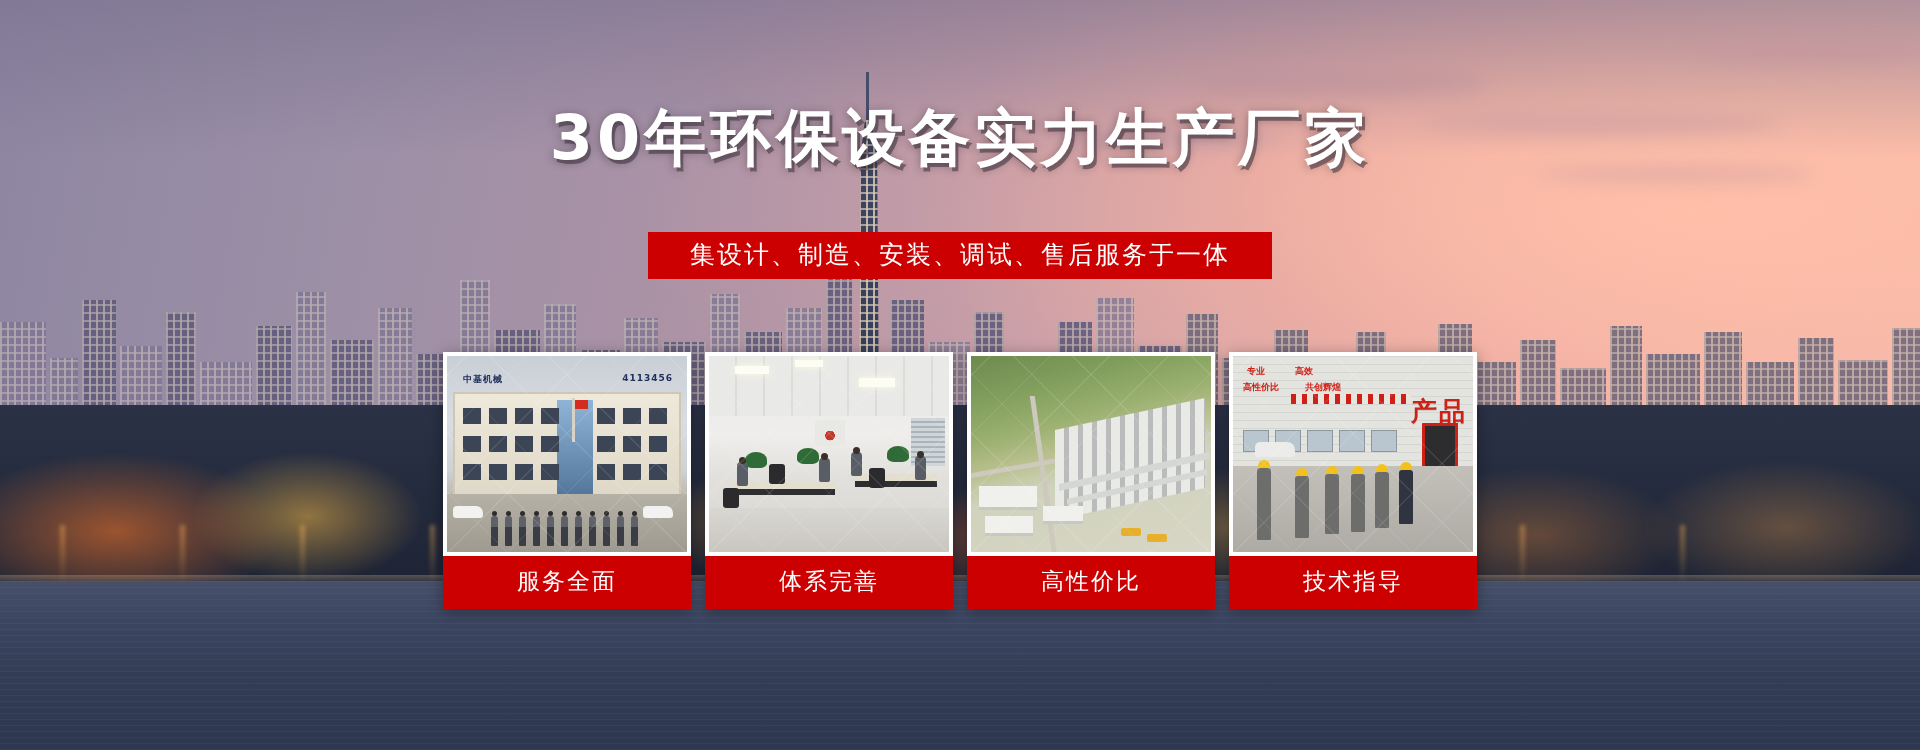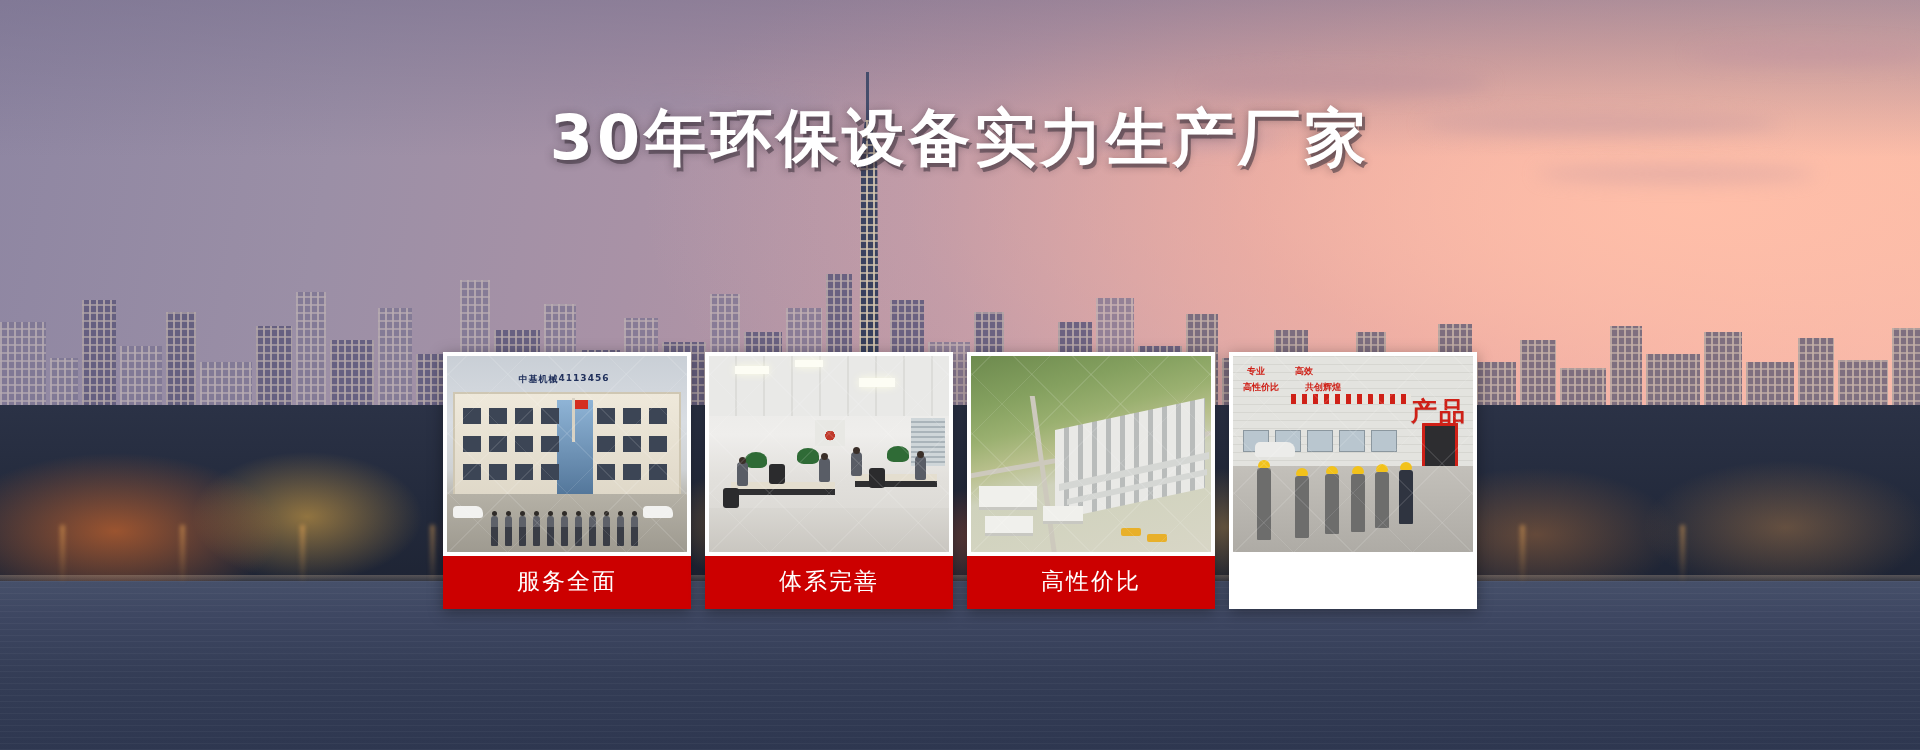--- a/index.html
+++ b/index.html
@@ -80,22 +80,22 @@
   .thumb{ width:240px; height:196px; position:relative; overflow:hidden; background:#8a8a8a; }
   .thumb .wm{ position:absolute; inset:0; opacity:.30; mix-blend-mode:screen;
       background:
         repeating-linear-gradient(45deg, rgba(255,255,255,.35) 0 1px, rgba(0,0,0,0) 1px 42px),
         repeating-linear-gradient(-45deg, rgba(255,255,255,.35) 0 1px, rgba(0,0,0,0) 1px 42px); }
   .caption{ background:#cc0000; color:#fff; text-align:center;
       font-size:23px; letter-spacing:2px; padding:10px 0 12px; margin:4px -4px 0 -4px; }
 
   
   .t1{ background:linear-gradient(180deg,#c9cfd6 0%,#d9dde2 34%,#cfd2d4 58%,#b9b6ad 72%,#a7a49b 100%); }
-  .t1 .sign{ position:absolute; top:17px; left:8px; right:14px; display:flex;
-      justify-content:center; font-size:9px; color:#20305c; font-weight:700; letter-spacing:1px; }
+  .t1 .sign{ position:absolute; top:17px; left:16px; right:14px; display:flex;
+      justify-content:space-between; font-size:9px; color:#20305c; font-weight:700; letter-spacing:1px; }
   .t1 .block{ position:absolute; left:6px; right:6px; top:36px; height:118px;
       background:linear-gradient(180deg,#efe9db,#ddd6c6);
       box-shadow:inset 0 0 0 2px #cfc7b3; }
   .t1 .win{ position:absolute; background:#3c4555; }
   .t1 .entry{ position:absolute; left:46%; top:44px; width:36px; height:108px;
       background:linear-gradient(180deg,#8fb4d6,#4b6e92); }
   .t1 .flag{ position:absolute; left:52%; top:42px; width:3px; height:44px; background:#d8d2c4; }
   .t1 .flag::after{ content:""; position:absolute; left:3px; top:2px; width:13px; height:9px; background:#d42d20; }
   .t1 .ground{ position:absolute; left:0; right:0; bottom:0; height:58px;
       background:linear-gradient(180deg,#b5b1a6,#9e9a90); }
@@ -316,20 +316,23 @@
   <div class="reflect" style="left:60px;"></div>
   <div class="reflect" style="left:180px;"></div>
   <div class="reflect" style="left:300px;"></div>
   <div class="reflect" style="left:430px;"></div>
   <div class="reflect" style="left:1380px;"></div>
   <div class="reflect" style="left:1520px;"></div>
   <div class="reflect" style="left:1680px;"></div>
 
   <div class="headline">30年环保设备实力生产厂家</div>
 
+  <div class="subwrap">
+    <div class="subbar">集设计、制造、安装、调试、售后服务于一体</div>
+  </div>
 
   <div class="cards">
 
     <div class="card">
       <div class="thumb t1">
         <div class="block"></div>
         <div class="sign">
           <span>中基机械</span>
           <span>4113456</span>
         </div>
@@ -438,16 +441,17 @@
         <div class="wcar"></div>
         <div class="yard"></div>
         <div class="wk" style="left:24px;top:112px;height:72px;"></div>
         <div class="wk" style="left:62px;top:120px;height:62px;"></div>
         <div class="wk" style="left:92px;top:118px;height:60px;"></div>
         <div class="wk" style="left:118px;top:118px;height:58px;"></div>
         <div class="wk" style="left:142px;top:116px;height:56px;"></div>
         <div class="wk" style="left:166px;top:114px;height:54px;background:#2f3440;"></div>
         <div class="wm"></div>
       </div>
+      <div class="caption">技术指导</div>
     </div>
 
   </div>
 </div>
 
 </body></html>

